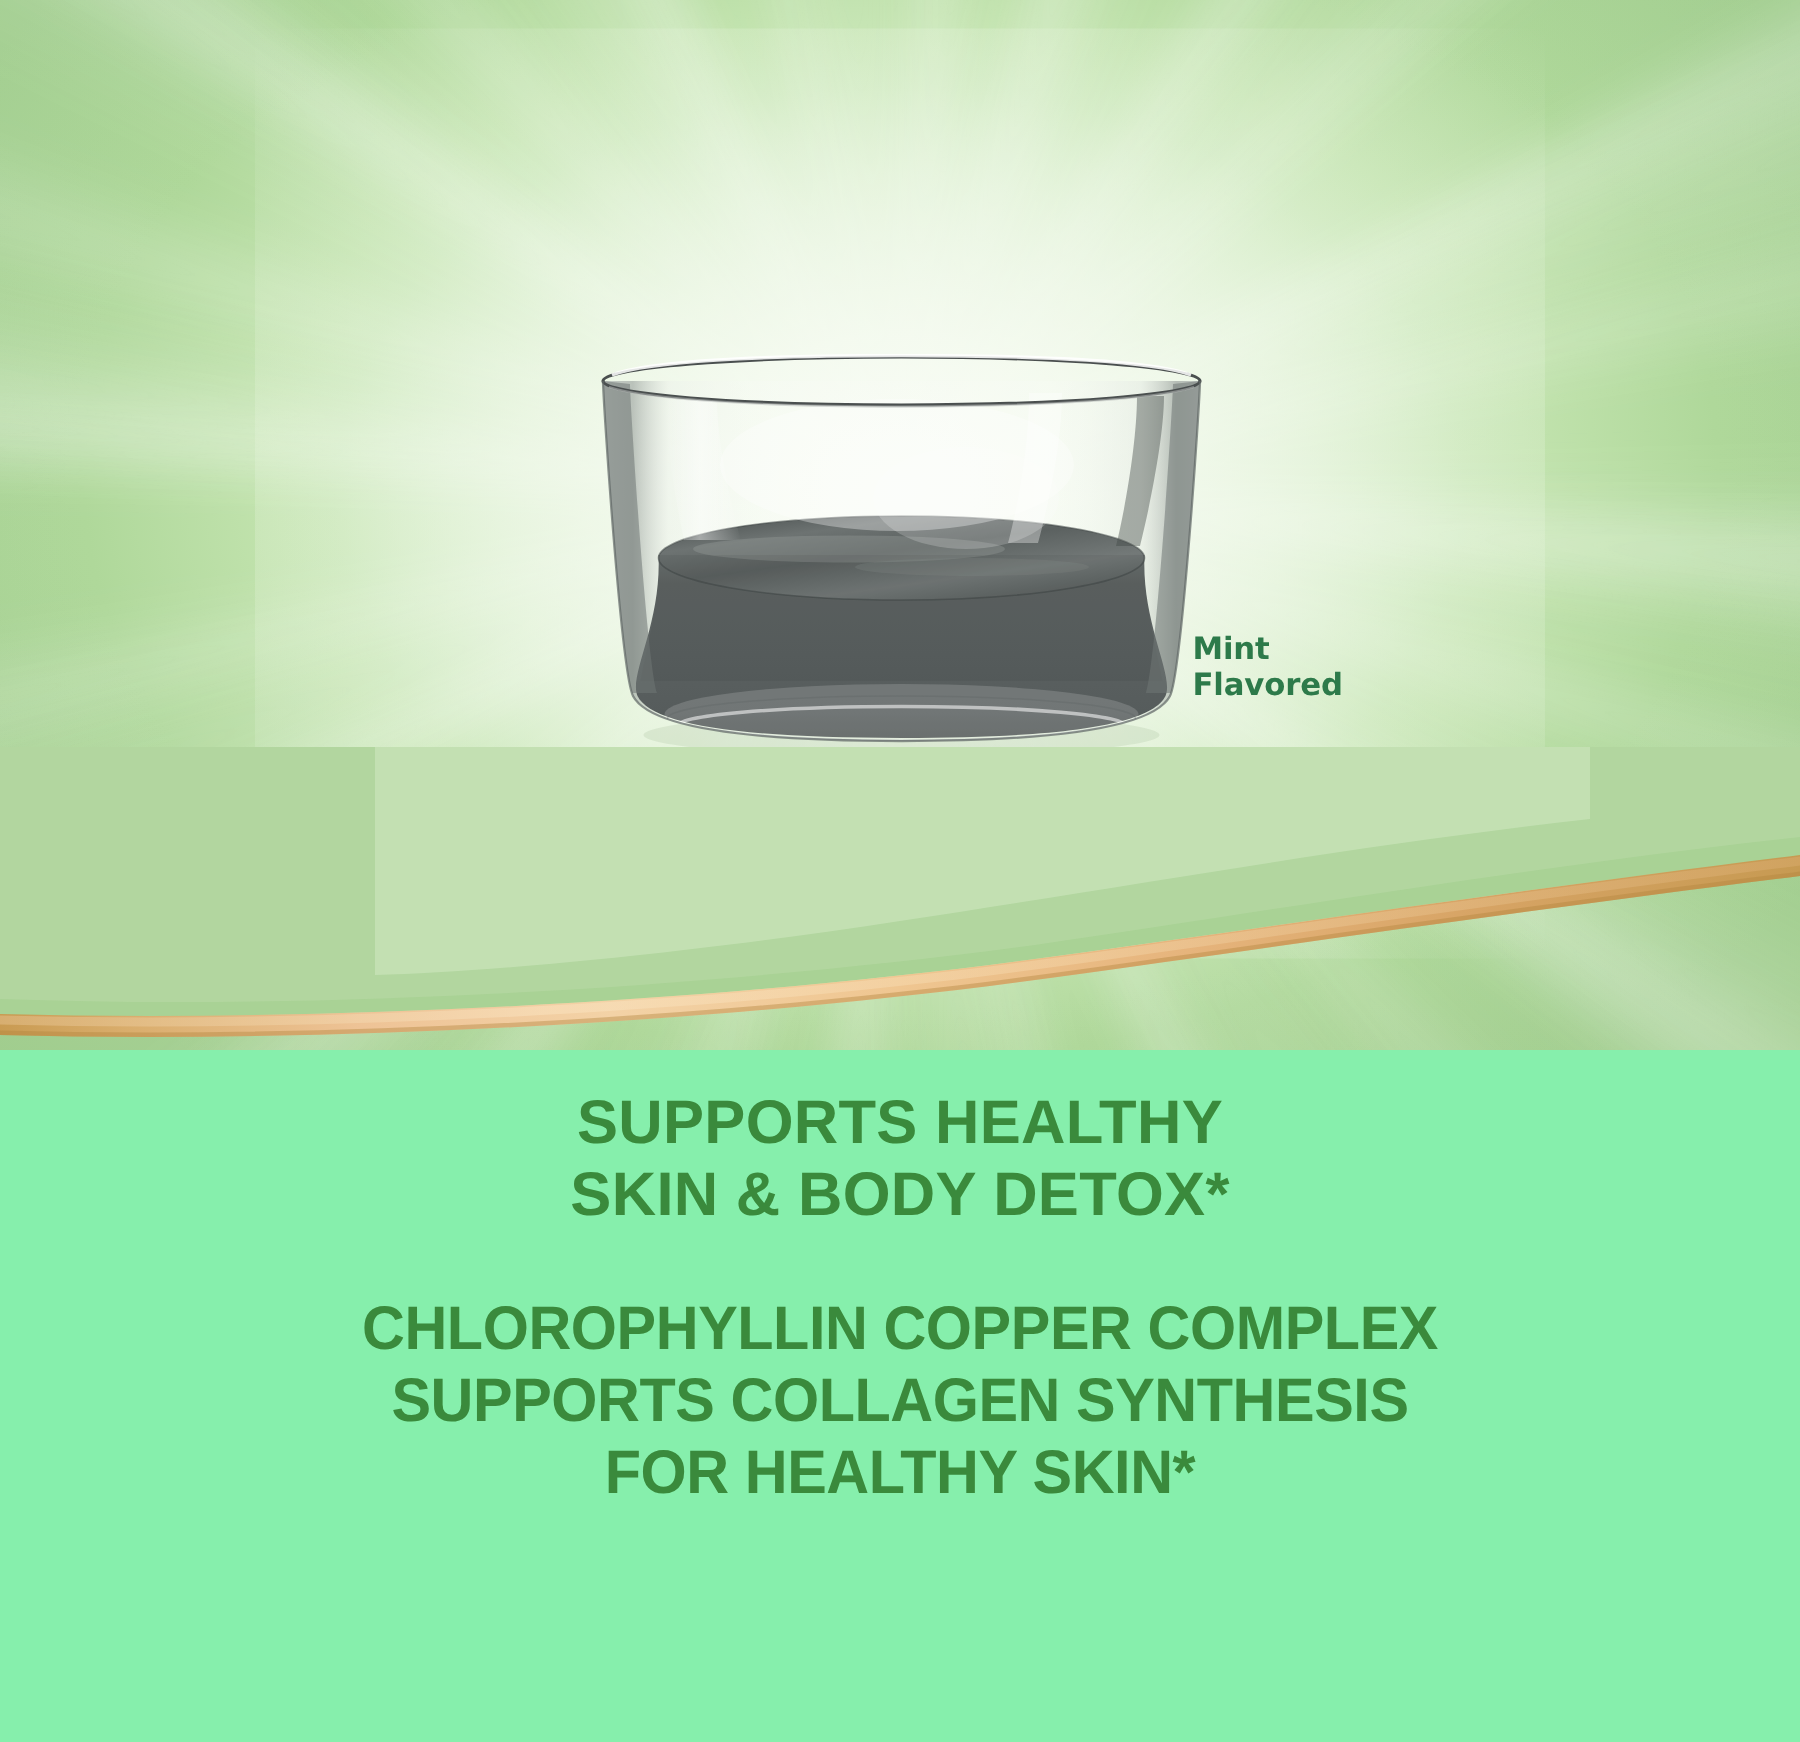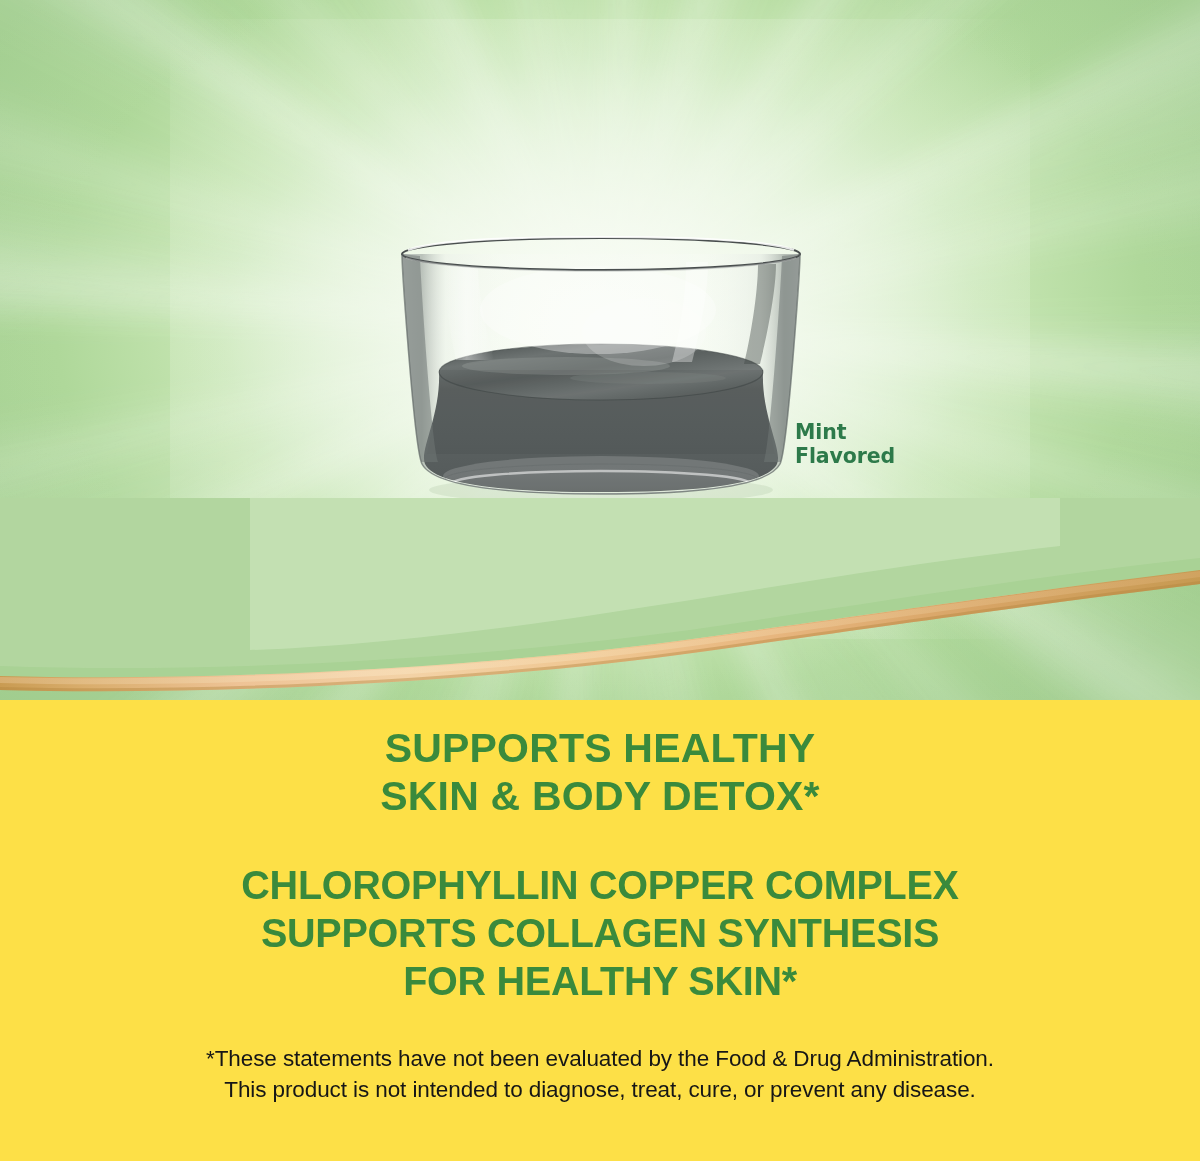--- a/index.html
+++ b/index.html
@@ -8,21 +8,21 @@
   html, body {
     width:1200px; height:1161px;
     font-family:"Liberation Sans", sans-serif;
     background:#ffffff;
   }
 
   #stage {
     position:relative;
     width:1200px; height:1161px;
     overflow:hidden;
-    background:#fde047;
+    background:#86efac;
   }
 
   
   #hero {
     position:absolute; left:0; top:0;
     width:1200px; height:700px;
     overflow:hidden;
   }
 
   
@@ -344,17 +344,15 @@
   </div>
 
   <div id="copy-block">
     <h1 class="headline-primary">SUPPORTS HEALTHY
 SKIN &amp; BODY DETOX*</h1>
 
     <h2 class="headline-secondary">CHLOROPHYLLIN COPPER COMPLEX
 SUPPORTS COLLAGEN SYNTHESIS
 FOR HEALTHY SKIN*</h2>
 
-    <p class="disclaimer">*These statements have not been evaluated by the Food &amp; Drug Administration.
-This product is not intended to diagnose, treat, cure, or prevent any disease.</p>
   </div>
 
 </div>
 
 </body></html>

